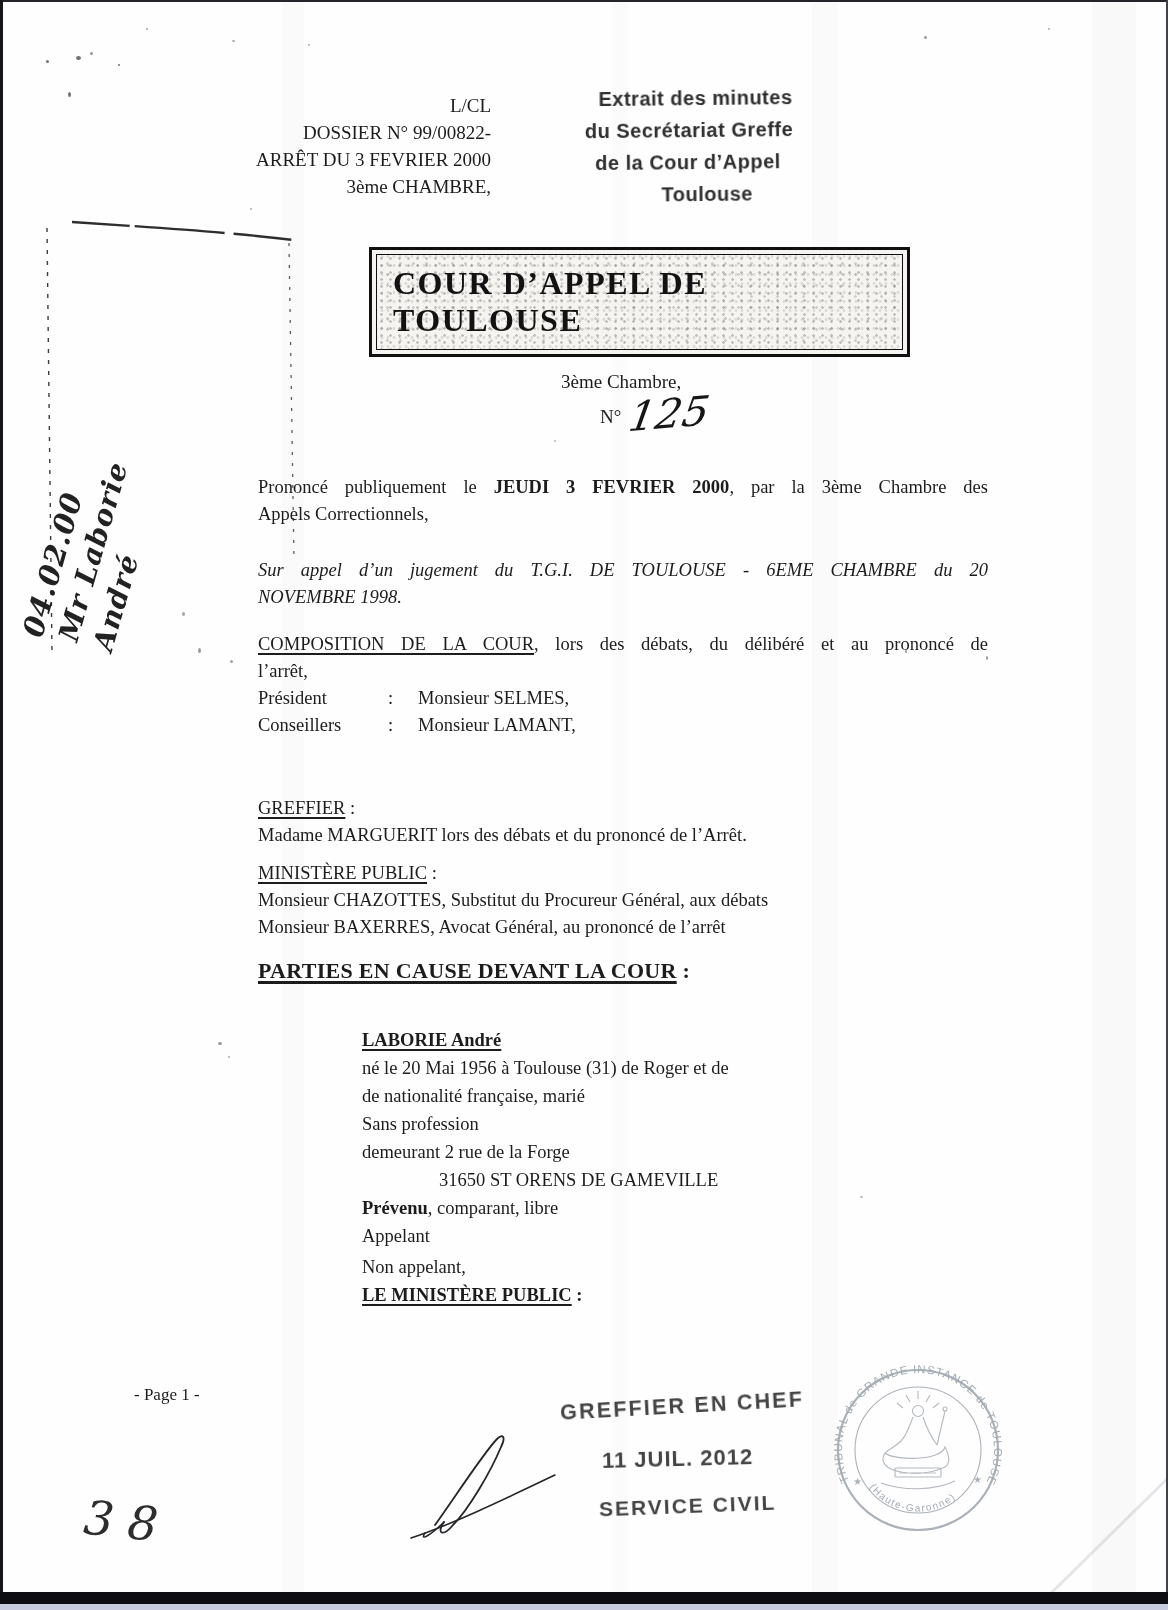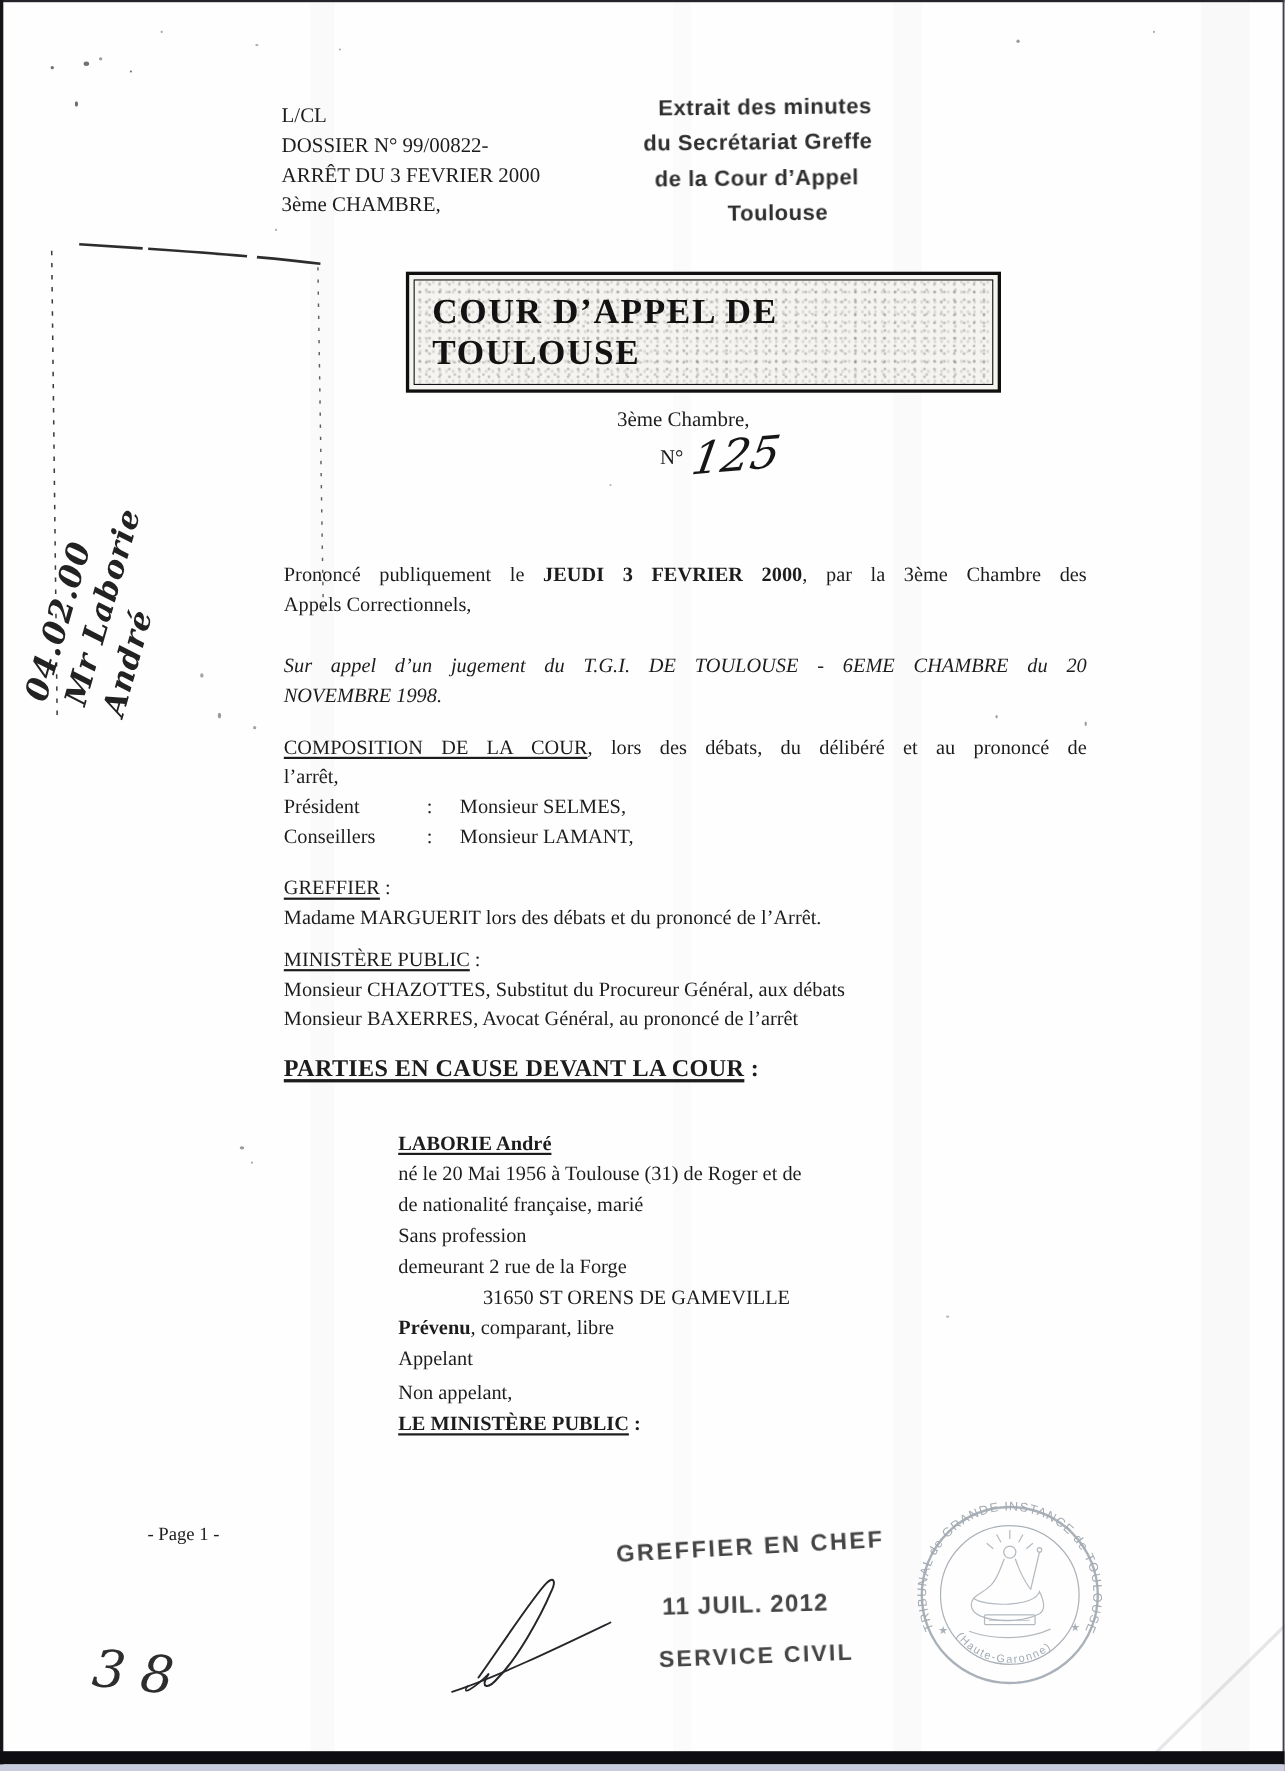--- a/index.html
+++ b/index.html
@@ -9,21 +9,21 @@
   .edge{position:absolute;}
   .edge-top{left:0;top:0;width:100%;height:2px;background:#24242b;}
   .edge-left{left:0;top:0;width:3px;height:100%;background:#15151a;}
   .edge-right{right:0;top:0;width:2px;height:100%;background:#41414a;}
   .edge-bottom{left:0;top:1592px;width:100%;height:12px;background:#0d0d12;}
   .edge-strip{left:0;top:1604px;width:100%;height:6px;background:#c9cbdf;}
   .streak{position:absolute;top:0;height:100%;pointer-events:none;}
   
   .speck{position:absolute;background:#35353a;border-radius:50%;opacity:.7;}
   
-  .refblock{position:absolute;left:256px;top:92px;font-size:19px;line-height:27px;}
+  .refblock{position:absolute;left:256px;top:92px;font-size:19px;line-height:27px;text-align:right;}
   
   .receipt{position:absolute;left:583px;top:82px;width:240px;
            font-family:"Liberation Sans",sans-serif;font-weight:bold;font-size:20px;
            line-height:32px;color:#2e2e2e;filter:blur(0.55px);transform:rotate(-0.6deg);
            letter-spacing:.5px;}
   .receipt div:nth-child(1){margin-left:16px;}
   .receipt div:nth-child(2){margin-left:2px;}
   .receipt div:nth-child(3){margin-left:12px;}
   .receipt div:nth-child(4){margin-left:78px;}
   
@@ -44,21 +44,21 @@
               radial-gradient(circle, rgba(0,0,0,.10) 0 1.2px, transparent 1.8px);
             background-size:9px 7px,13px 11px,6px 9px;
             background-position:0 0,4px 3px,2px 6px;}
   .titlebox h1{margin:16px;font-size:32px;font-weight:bold;letter-spacing:1.5px;color:#121212;}
   .chamber{position:absolute;left:561px;top:371px;font-size:19px;}
   .caseno-label{position:absolute;left:600px;top:406px;font-size:19px;}
   .hw-125{position:absolute;left:630px;top:390px;font-size:41px;font-style:italic;
           font-family:"DejaVu Serif",serif;color:#161616;transform:skewX(-14deg) rotate(-5deg);}
   
   .blk{position:absolute;left:258px;width:730px;font-size:18.5px;line-height:27px;}
-  .just{text-align:justify;text-align-last:justify;margin-top:36px;}
+  .just{text-align:justify;text-align-last:justify;}
   .b{font-weight:bold;}
   .ul{text-decoration:underline;text-underline-offset:3px;text-decoration-thickness:1.5px;}
   .role-row{display:flex;}
   .role-label{width:130px;}
   .role-colon{width:30px;text-align:left;}
   .parties-h{font-size:22px;font-weight:bold;letter-spacing:.3px;line-height:30px;}
   .parties-h .ul{text-decoration-thickness:2.5px;}
   .defblk{left:362px;width:620px;line-height:28px;}
   .indent{margin-left:77px;}
   

